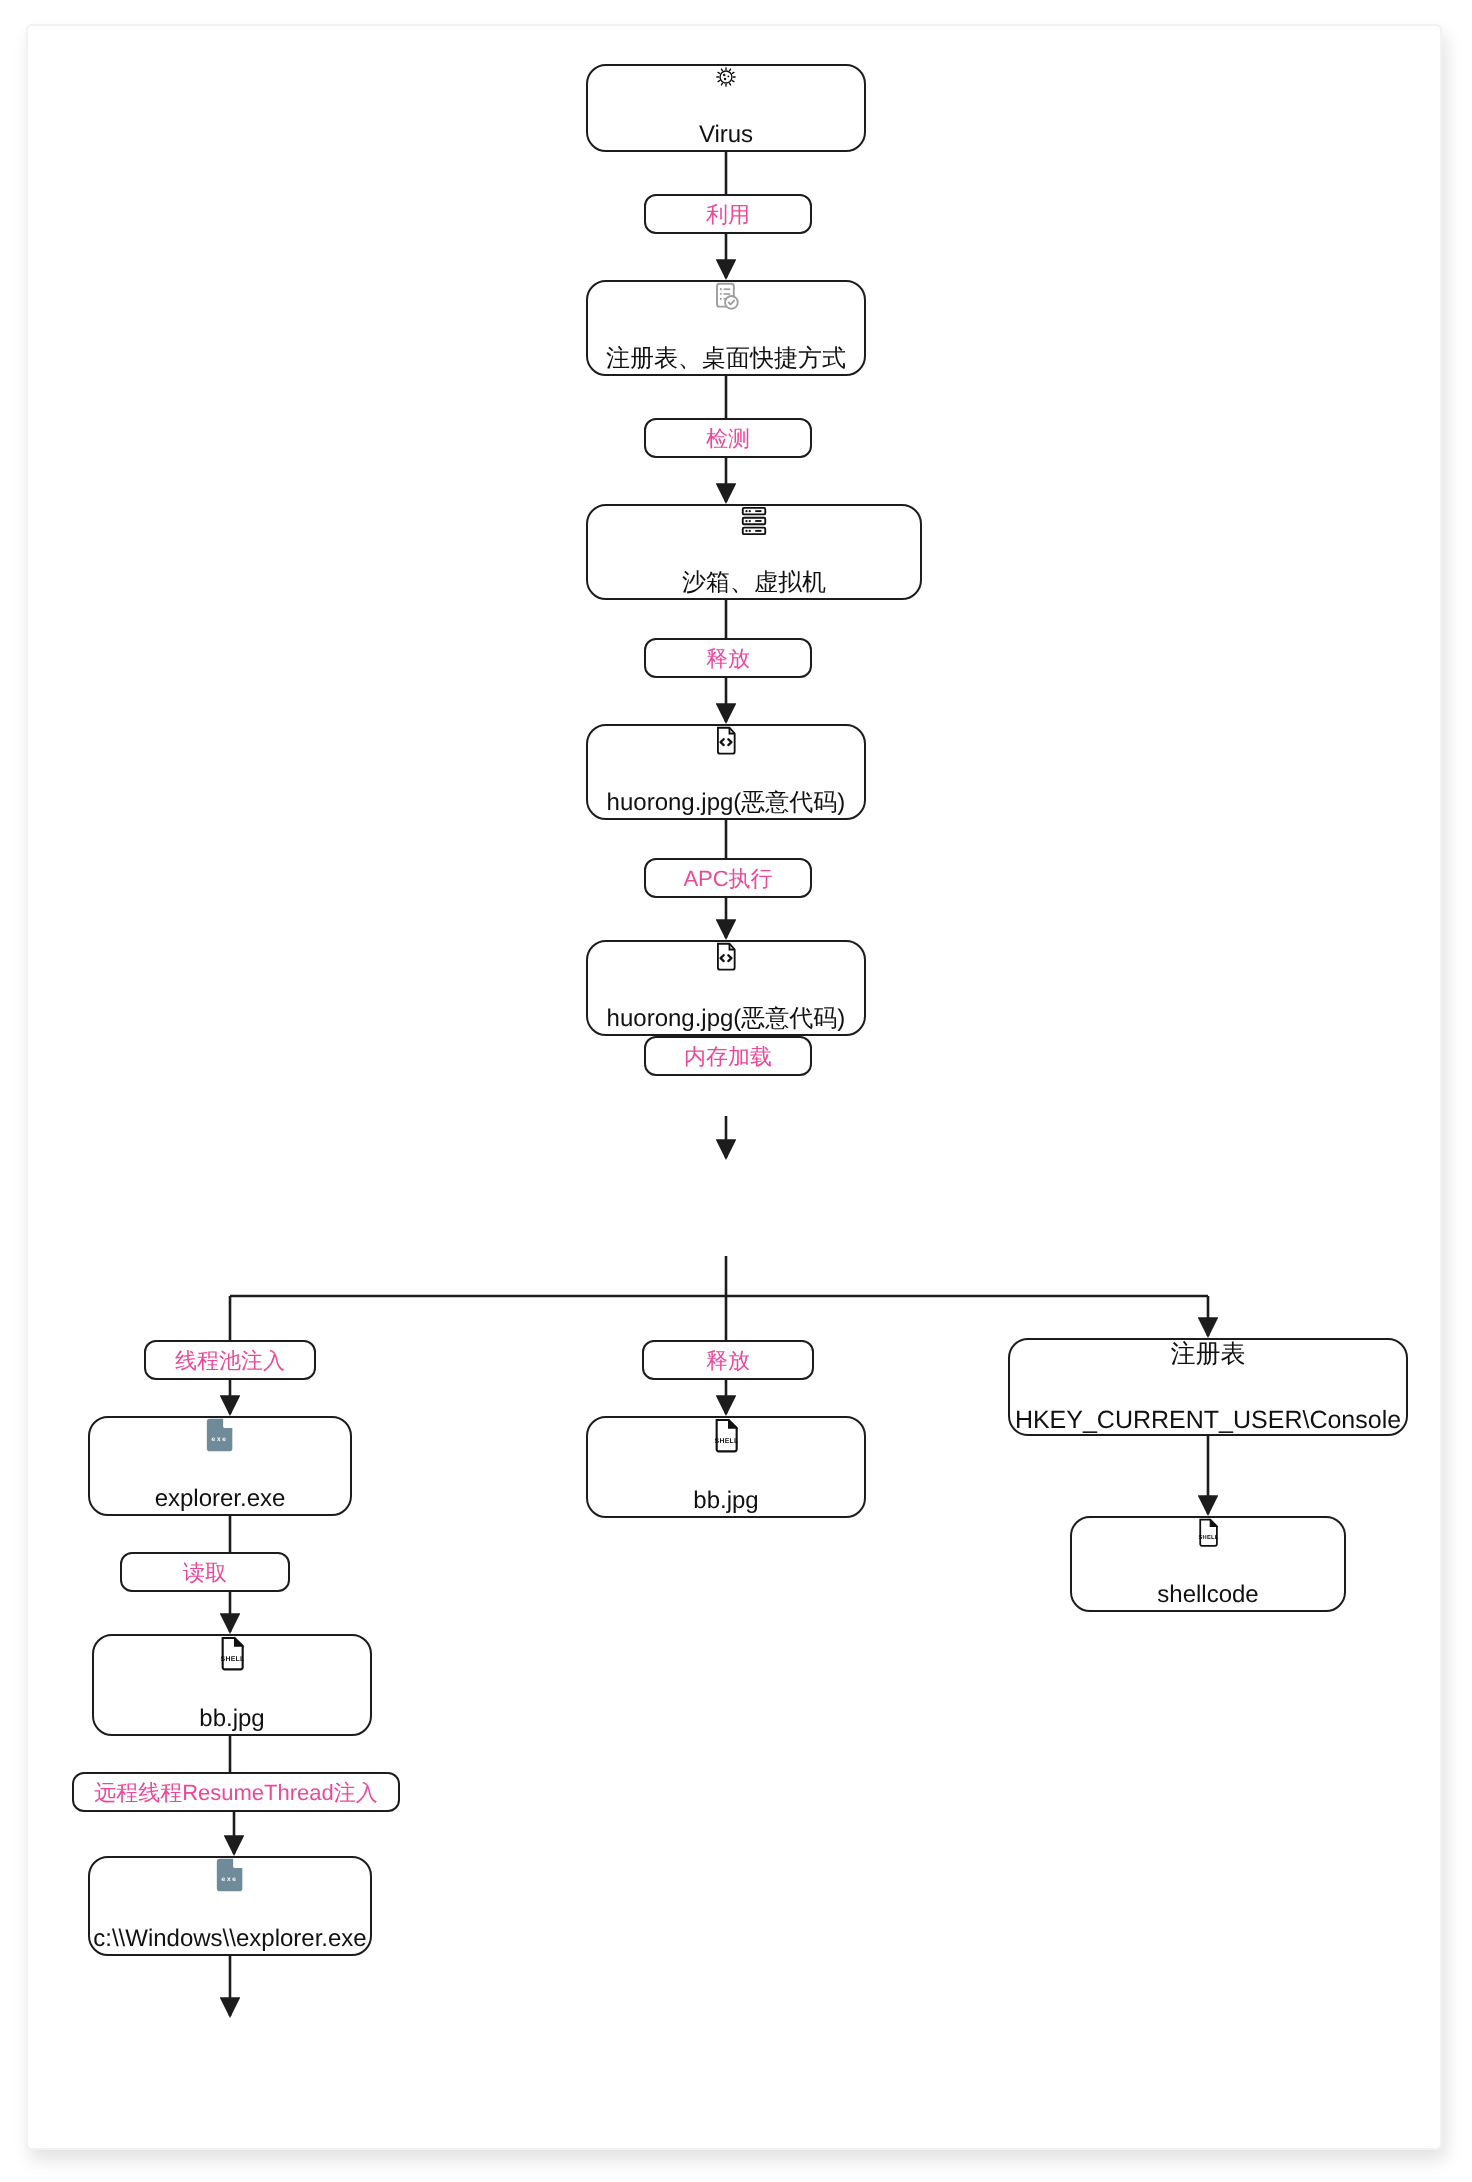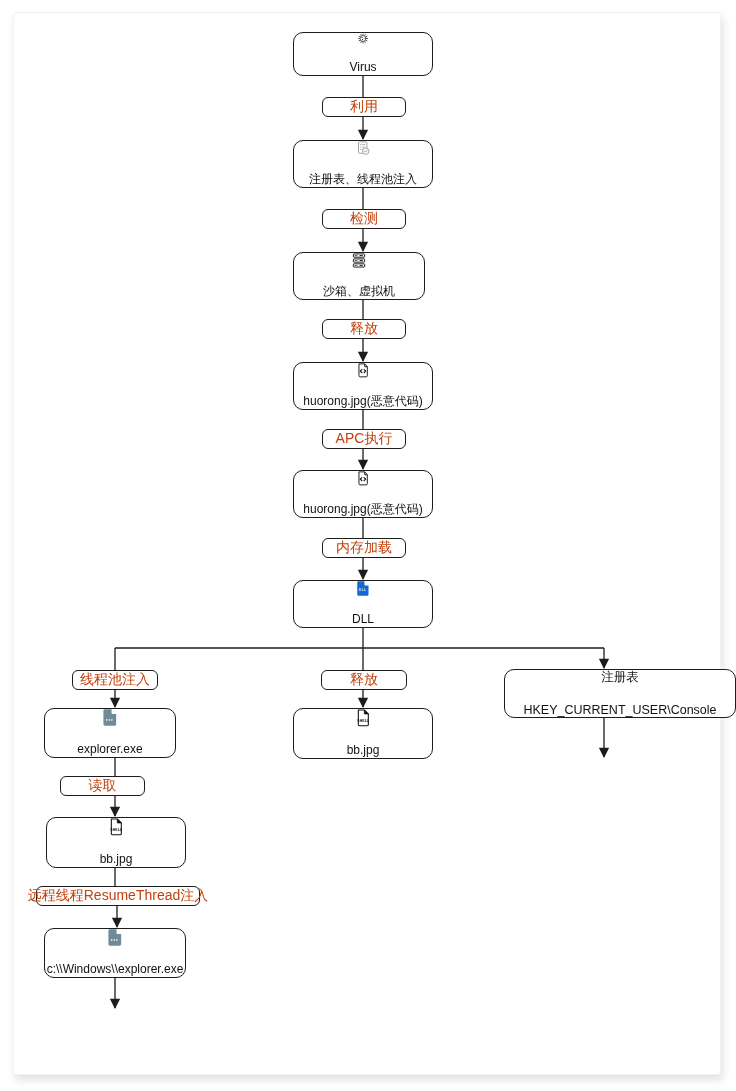--- a/index.html
+++ b/index.html
@@ -7,21 +7,21 @@
   body{font-family:"Liberation Sans","DejaVu Sans",sans-serif;position:relative;overflow:hidden}
   .page{position:absolute;left:0;top:0;width:736px;height:1091px}
   .canvas{position:absolute;left:13px;top:12px;width:708px;height:1063px;background:#fff;
           border:1px solid #f2f2f2;border-radius:3px;box-shadow:2px 5px 9px rgba(0,0,0,.12)}
   .edges{position:absolute;left:0;top:0;pointer-events:none}
   .node{position:absolute;display:flex;flex-direction:column;align-items:center;justify-content:center;
         background:#fff;border:1.3px solid #1c1c1c;border-radius:10px;gap:16px}
   .nt{font-size:12px;color:#111;line-height:15px;white-space:nowrap;text-align:center}
   .reg .nt{font-size:12.5px;line-height:17px}
   .elabel{position:absolute;height:20px;display:flex;align-items:center;justify-content:center;
-          background:#fff;border:1.2px solid #1c1c1c;border-radius:6px;font-size:14px;color:#c2410c;white-space:nowrap}
+          background:#fff;border:1.2px solid #1c1c1c;border-radius:6px;font-size:11px;color:#ec4899;white-space:nowrap}
   svg.ic{display:block}
 </style>
 </head>
 <body>
 
 <div class="page">
   <div class="canvas"></div>
 
   <svg class="edges" width="736" height="1091" viewBox="0 0 736 1091">
     <defs>
@@ -85,24 +85,24 @@
       <rect x="5.5" y="1.5" width="14" height="19" rx="2" fill="none" stroke="#9e9e9e" stroke-width="1.6"></rect>
       <circle cx="8.7" cy="6" r="0.9" fill="#9e9e9e"></circle>
         <line x1="11" y1="6" x2="16.5" y2="6" stroke="#9e9e9e" stroke-width="1.4"></line>
       <circle cx="8.7" cy="10" r="0.9" fill="#9e9e9e"></circle>
         <line x1="11" y1="10" x2="16.5" y2="10" stroke="#9e9e9e" stroke-width="1.4"></line>
       <circle cx="8.7" cy="14" r="0.9" fill="#9e9e9e"></circle>
         <line x1="11" y1="14" x2="13" y2="14" stroke="#9e9e9e" stroke-width="1.4"></line>
       <circle cx="17.5" cy="17" r="5.3" fill="#fff" stroke="#9e9e9e" stroke-width="1.6"></circle>
       <path d="M15.1 17 l1.7 1.7 l3-3.2" fill="none" stroke="#9e9e9e" stroke-width="1.6" stroke-linecap="round" stroke-linejoin="round"></path>
     </svg>
-    <div class="nt">注册表、线程池注入</div>
-  </div>
-
-  <div class="node" style="left:293px;top:252px;width:132px;height:48px">
+    <div class="nt">注册表、桌面快捷方式</div>
+  </div>
+
+  <div class="node" style="left:293px;top:252px;width:168px;height:48px">
     <svg class="ic" width="26" height="24" viewBox="0 0 26 24">
       <g fill="none" stroke="#111" stroke-width="1.5">
         <rect x="4" y="1.5" width="18" height="5.2" rx="1"></rect>
         <rect x="4" y="9.4" width="18" height="5.2" rx="1"></rect>
         <rect x="4" y="17.3" width="18" height="5.2" rx="1"></rect>
       </g>
       <g fill="#111">
         <circle cx="7" cy="4.1" r="0.9"></circle>
           <circle cx="9.6" cy="4.1" r="0.9"></circle>
         <circle cx="7" cy="12" r="0.9"></circle>
@@ -130,27 +130,20 @@
 
   <div class="node" style="left:293px;top:470px;width:140px;height:48px">
     <svg class="ic" width="24" height="26" viewBox="0 0 24 26">
       <path d="M5 1.5 H15 L19.5 6.5 V22 a2 2 0 0 1 -2 2 H7 a2 2 0 0 1 -2 -2 Z" fill="none" stroke="#111" stroke-width="1.6"></path>
       <path d="M15 1.5 V6.5 H19.5" fill="none" stroke="#111" stroke-width="1.6"></path>
       <path d="M10 11.5 L7.3 14 L10 16.5 M14 11.5 L16.7 14 L14 16.5" fill="none" stroke="#111" stroke-width="2" stroke-linecap="round" stroke-linejoin="round"></path>
     </svg>
     <div class="nt">huorong.jpg(恶意代码)</div>
   </div>
 
-  <div class="node" style="left:293px;top:580px;width:140px;height:48px">
-    <svg class="ic" width="25" height="27" viewBox="0 0 22 24">
-      <path d="M3 0.5 H12.5 V6 a1 1 0 0 0 1 1 H19 v14.5 a2 2 0 0 1 -2 2 H3 a2 2 0 0 1 -2 -2 V2.5 a2 2 0 0 1 2 -2 Z" fill="#1567d3"></path>
-      <text x="10" y="16.5" font-size="4.6" font-weight="bold" fill="#ffffff" text-anchor="middle" letter-spacing="1.2">DLL</text>
-    </svg>
-    <div class="nt">DLL</div>
-  </div>
 
   <div class="elabel" style="left:72px;top:670px;width:86px">线程池注入</div>
 
   <div class="node" style="left:44px;top:708px;width:132px;height:50px">
     <svg class="ic" width="25" height="27" viewBox="0 0 22 24">
       <path d="M3 0.5 H12.5 V6 a1 1 0 0 0 1 1 H19 v14.5 a2 2 0 0 1 -2 2 H3 a2 2 0 0 1 -2 -2 V2.5 a2 2 0 0 1 2 -2 Z" fill="#6f8a99"></path>
       <text x="10" y="16.5" font-size="4.6" font-weight="bold" fill="#ffffff" text-anchor="middle" letter-spacing="1.2">exe</text>
     </svg>
     <div class="nt">explorer.exe</div>
   </div>
@@ -181,24 +174,32 @@
 
   <div class="node" style="left:293px;top:708px;width:140px;height:51px">
     <svg class="ic" width="24" height="27" viewBox="0 0 24 27">
       <path d="M5 1.5 H14 L20 7.5 V23.5 a1.5 1.5 0 0 1 -1.5 1.5 H6.5 A1.5 1.5 0 0 1 5 23.5 Z" fill="none" stroke="#111" stroke-width="1.6"></path>
       <path d="M14 1.5 V7.5 H20 Z" fill="#111" stroke="#111" stroke-width="1"></path>
       <text x="12.4" y="19" font-size="5.2" font-weight="bold" fill="#111" text-anchor="middle" letter-spacing="0.2">SHELL</text>
     </svg>
     <div class="nt">bb.jpg</div>
   </div>
 
-  <div class="node reg" style="left:504px;top:669px;width:232px;height:49px">
+  <div class="node reg" style="left:504px;top:669px;width:200px;height:49px">
     <div class="nt">注册表</div>
     <div class="nt">HKEY_CURRENT_USER\Console</div>
   </div>
 
+  <div class="node" style="left:535px;top:758px;width:138px;height:48px">
+    <svg class="ic" width="24" height="27" viewBox="0 0 24 27">
+      <path d="M5 1.5 H14 L20 7.5 V23.5 a1.5 1.5 0 0 1 -1.5 1.5 H6.5 A1.5 1.5 0 0 1 5 23.5 Z" fill="none" stroke="#111" stroke-width="1.6"></path>
+      <path d="M14 1.5 V7.5 H20 Z" fill="#111" stroke="#111" stroke-width="1"></path>
+      <text x="12.4" y="19" font-size="5.2" font-weight="bold" fill="#111" text-anchor="middle" letter-spacing="0.2">SHELL</text>
+    </svg>
+    <div class="nt">shellcode</div>
+  </div>
 
   <div class="elabel" style="left:322px;top:97px;width:84px">利用</div>
   <div class="elabel" style="left:322px;top:209px;width:84px">检测</div>
   <div class="elabel" style="left:322px;top:319px;width:84px">释放</div>
   <div class="elabel" style="left:322px;top:429px;width:84px">APC执行</div>
-  <div class="elabel" style="left:322px;top:538px;width:84px">内存加载</div>
+  <div class="elabel" style="left:322px;top:518px;width:84px">内存加载</div>
 </div>
 
 </body></html>

